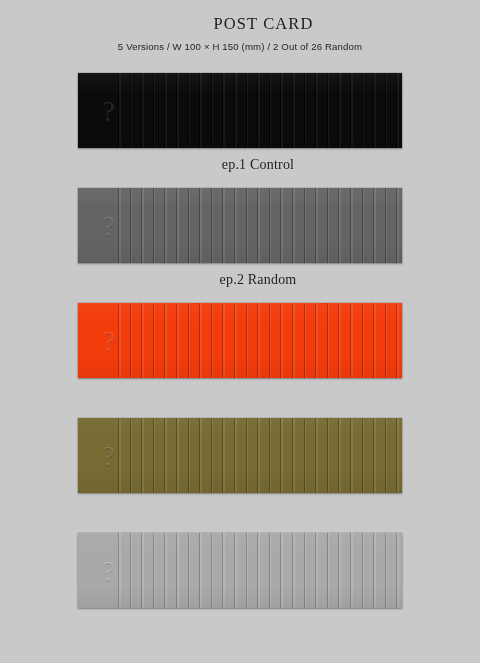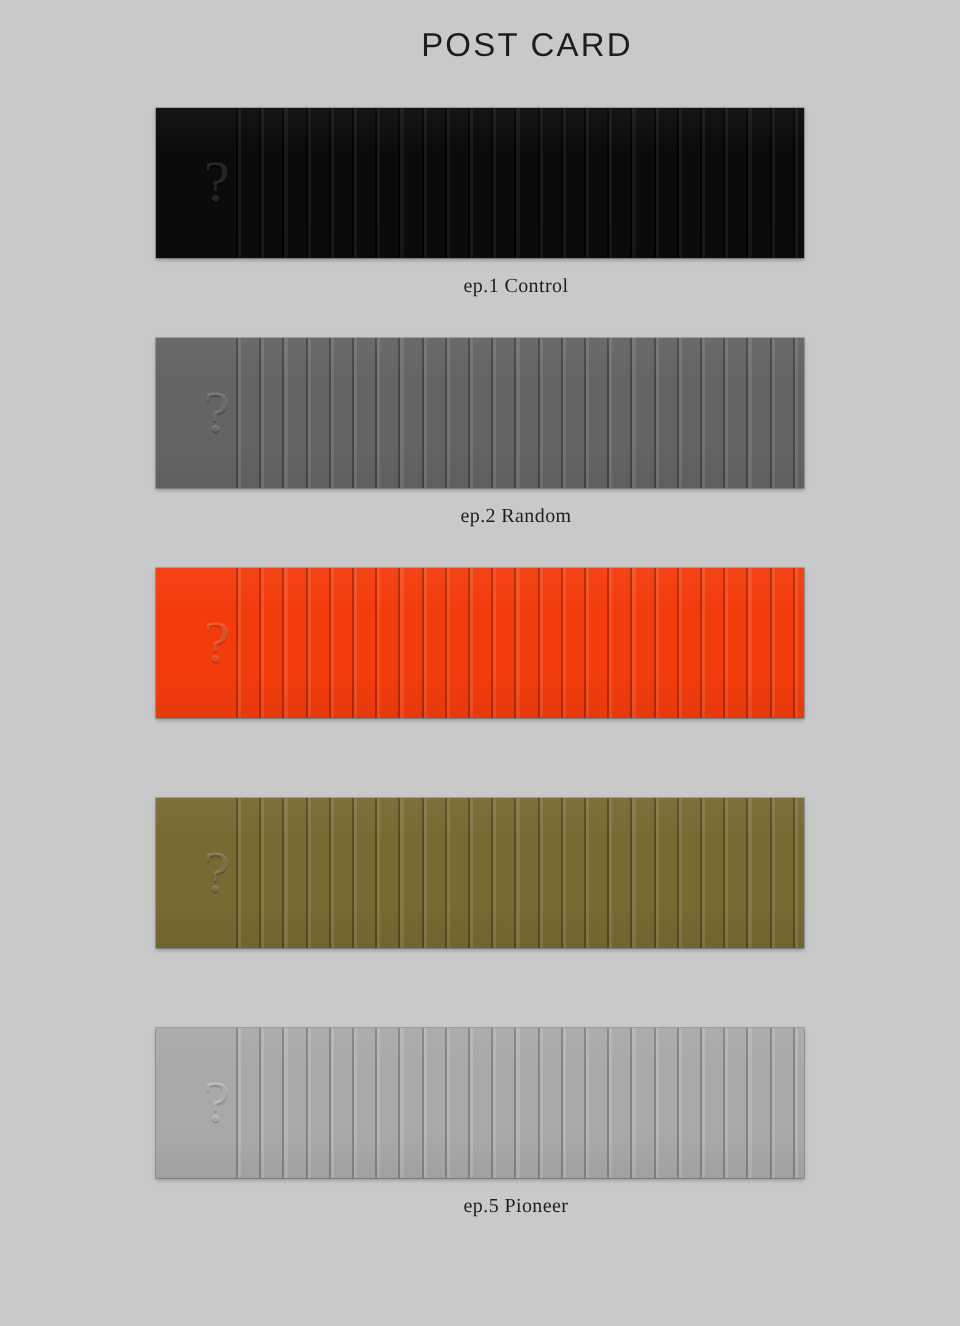--- a/index.html
+++ b/index.html
@@ -16,21 +16,21 @@
     position: relative;
   }
 
   
   .header {
     padding-top: 14px;
     text-align: center;
   }
 
   .title {
-    font-family: Liberation Sans, sans-serif;
+    font-family: Liberation Serif, serif;
     font-size: 16.5px;
     letter-spacing: 1.1px;
     color: #1d1d1d;
     font-weight: 400;
     padding-left: 47px;
   }
 
   .subtitle {
     margin-top: 7px;
     font-family: "Liberation Sans", sans-serif;
@@ -100,31 +100,32 @@
     user-select: none;
   }
 
   .caption {
     position: absolute;
     top: 84px;
     left: 0;
     width: 480px;
     text-align: center;
     font-family: "Liberation Serif", serif;
-    font-size: 10px;
+    font-size: 14px;
     letter-spacing: 0.2px;
     color: #232323;
     padding-left: 36px;
   }
 </style>
 </head>
 <body style="background: rgb(201, 201, 201);">
 
 <div class="header">
   <div class="title">POST CARD</div>
+  <div class="subtitle">5 Versions / W 100 × H 150 (mm) / 2 Out of 26 Random</div>
 </div>
 
 <div class="cards" id="cards-container">
     <div class="card-block">
       <div class="card">
         <div class="card-base" style="background: rgb(11, 11, 11);"></div>
         <div class="card-ribs" style="left: 40px; background: repeating-linear-gradient(to right, rgba(0, 0, 0, 0.85) 0px, rgba(0, 0, 0, 0.85) 1px, rgba(255, 255, 255, 0.055) 1px, rgba(255, 255, 255, 0.055) 2.6px, rgba(0, 0, 0, 0) 2.6px, rgba(0, 0, 0, 0) 11.6px);"></div>
         <div class="card-shade"></div>
         <div class="qmark" style="color: rgba(255, 255, 255, 0.13); text-shadow: rgba(0, 0, 0, 0.55) 0px 1px 0px;">?</div>
       </div>
@@ -155,15 +156,14 @@
         <div class="qmark" style="color: rgba(255, 255, 255, 0.16); text-shadow: rgba(40, 34, 8, 0.28) 0px 1px 0px;">?</div>
       </div>
     </div>
     <div class="card-block">
       <div class="card">
         <div class="card-base" style="background: rgb(169, 169, 169);"></div>
         <div class="card-ribs" style="left: 40px; background: repeating-linear-gradient(to right, rgba(0, 0, 0, 0.22) 0px, rgba(0, 0, 0, 0.22) 1px, rgba(255, 255, 255, 0.14) 1px, rgba(255, 255, 255, 0.14) 2.6px, rgba(0, 0, 0, 0) 2.6px, rgba(0, 0, 0, 0) 11.6px);"></div>
         <div class="card-shade"></div>
         <div class="qmark" style="color: rgba(255, 255, 255, 0.26); text-shadow: rgba(0, 0, 0, 0.16) 0px 1px 0px;">?</div>
       </div>
-      <div class="caption" style="color: rgb(29, 29, 29);">ep.5 Pioneer</div>
     </div>
   </div>
 
 </body></html>

